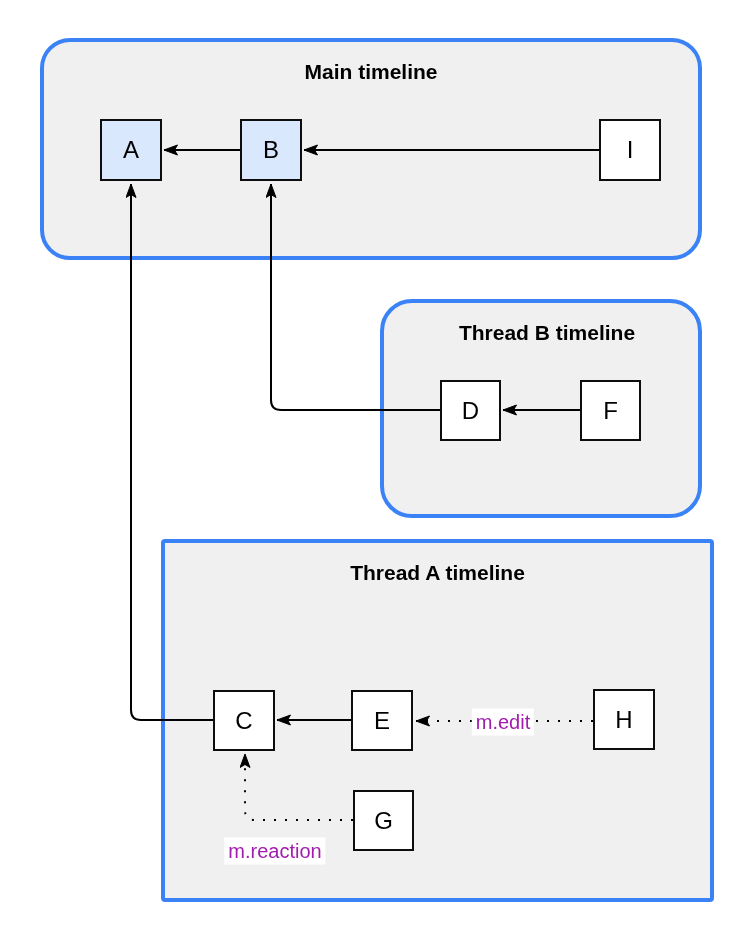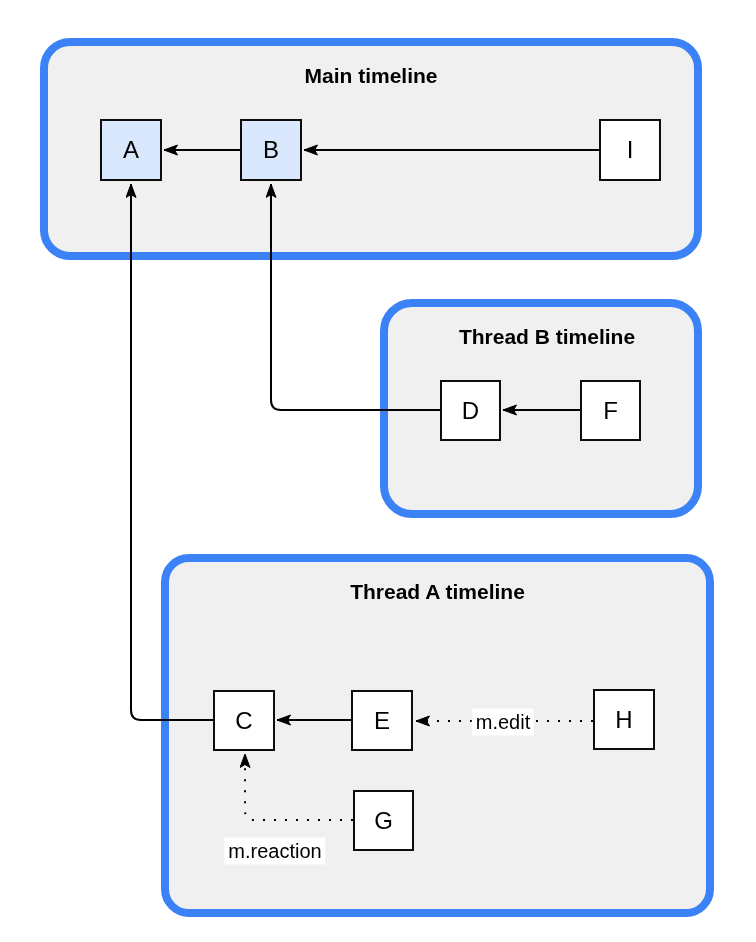--- a/index.html
+++ b/index.html
@@ -11,33 +11,33 @@
   .canvas {
     position: relative;
     width: 756px;
     height: 942px;
     background: #ffffff;
     overflow: hidden;
   }
   .container {
     position: absolute;
     background: #f0f0f0;
-    border: 8px solid #3b82f6;
+    border: 4px solid #3b82f6;
     box-sizing: border-box;
   }
   .container-title {
     text-align: center;
     font-weight: bold;
     font-size: 21px;
     color: #000000;
     margin-top: 18px;
   }
   .container-main   { left: 40px;  top: 38px;  width: 662px; height: 222px; border-radius: 30px; }
   .container-threadb{ left: 380px; top: 299px; width: 322px; height: 219px; border-radius: 32px; padding-left: 12px; }
-  .container-threada{ left: 161px; top: 554px; width: 553px; height: 363px; border-radius: 28px; }
+  .container-threada{ left: 161px; top: 539px; width: 553px; height: 363px; border-radius: 4px; }
 
   .node {
     position: absolute;
     box-sizing: border-box;
     border: 2px solid #0d0d0d;
     background: #ffffff;
     display: flex;
     align-items: center;
     justify-content: center;
     font-size: 24px;
@@ -66,21 +66,21 @@
     stroke: #000000;
     stroke-width: 2;
     fill: none;
   }
   .edge.dotted {
     stroke-dasharray: 2 9;
   }
   .edge-label {
     position: absolute;
     background: #ffffff;
-    color: #000000;
+    color: #a21caf;
     font-size: 20px;
     padding: 2px 4px;
     transform: translate(-50%, -50%);
     white-space: nowrap;
     z-index: 4;
   }
   .label-medit     { left: 503px; top: 722px; }
   .label-mreaction { left: 275px; top: 851px; }
 </style>
 </head>

